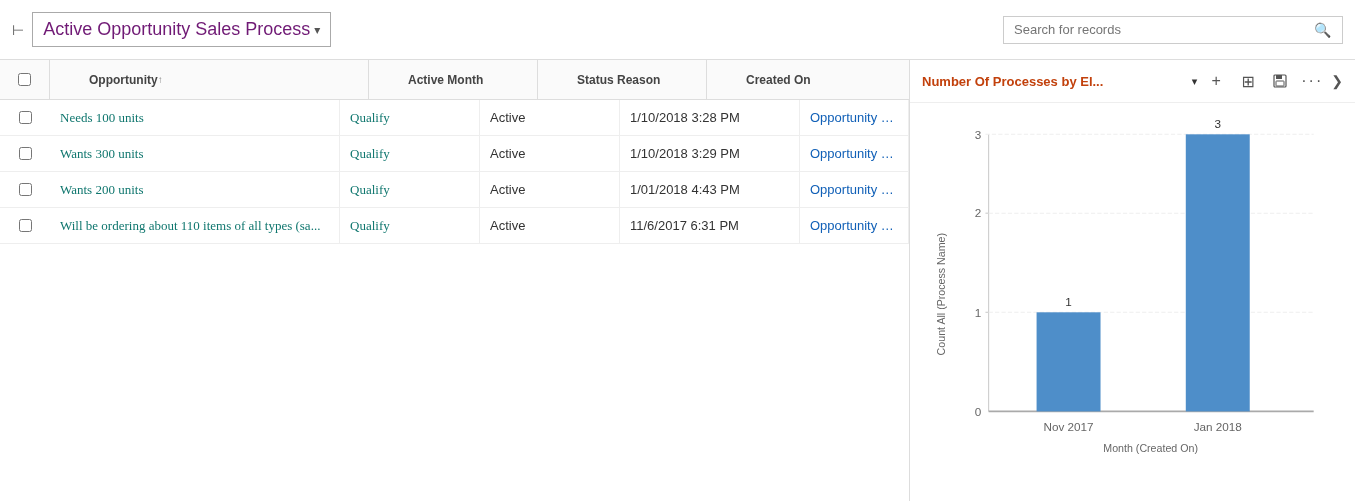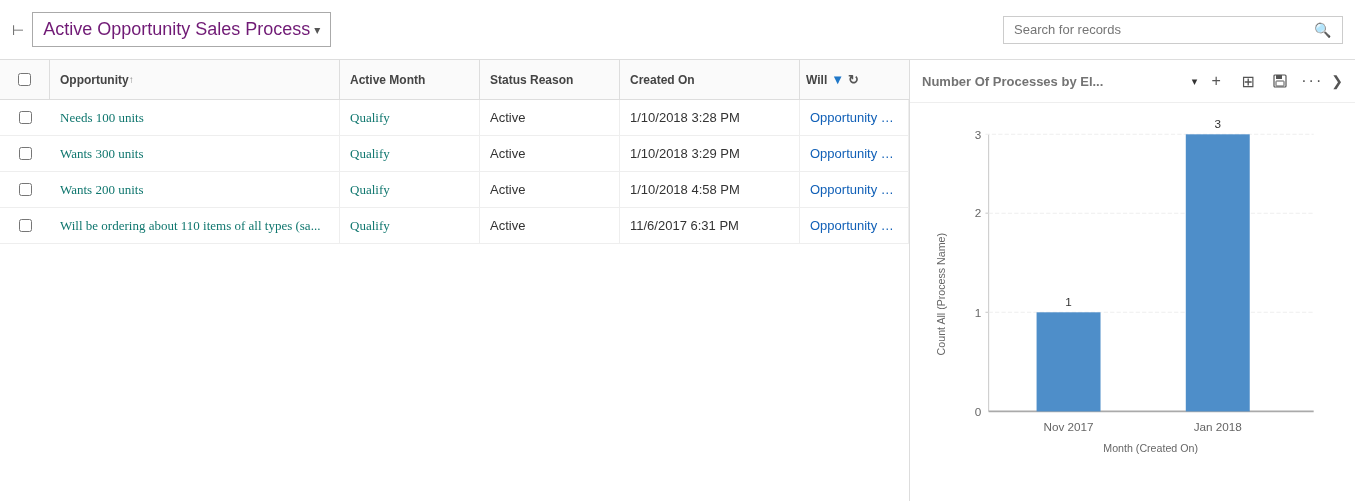--- a/index.html
+++ b/index.html
@@ -89,20 +89,21 @@
     }
 
     
     .table-header {
       display: flex;
       align-items: center;
       border-bottom: 1px solid #ddd;
       background: #fafafa;
       height: 40px;
       padding: 0;
+      gap: 29px;
     }
     .col-check {
       width: 50px;
       display: flex;
       align-items: center;
       justify-content: center;
       flex-shrink: 0;
       border-right: 1px solid #ddd;
       height: 100%;
     }
@@ -215,21 +216,21 @@
       display: flex;
       align-items: center;
       padding: 8px 12px;
       border-bottom: 1px solid #eee;
       gap: 6px;
       height: 44px;
     }
     .chart-title {
       font-size: 13px;
       font-weight: 600;
-      color: #737373;
+      color: #c2410c;
       flex: 1;
     }
     .chart-action-btn {
       width: 26px;
       height: 26px;
       display: flex;
       align-items: center;
       justify-content: center;
       cursor: pointer;
       color: #555;
@@ -350,21 +351,21 @@
       <div class="row-cell cell-opportunity">
         <a class="link-text">Wants 200 units</a>
       </div>
       <div class="row-cell cell-active-stage">
         <a class="link-text">Qualify</a>
       </div>
       <div class="row-cell cell-status">
         <span>Active</span>
       </div>
       <div class="row-cell cell-created">
-        <span>1/10/2018 4:58 PM</span>
+        <span>1/01/2018 4:43 PM</span>
       </div>
       <div class="row-cell cell-proc">
         <span class="proc-link">Opportunity Sa...</span>
       </div>
     </div>
         <div class="table-row">
       <div class="row-check">
         <input type="checkbox" style="">
       </div>
       <div class="row-cell cell-opportunity">

